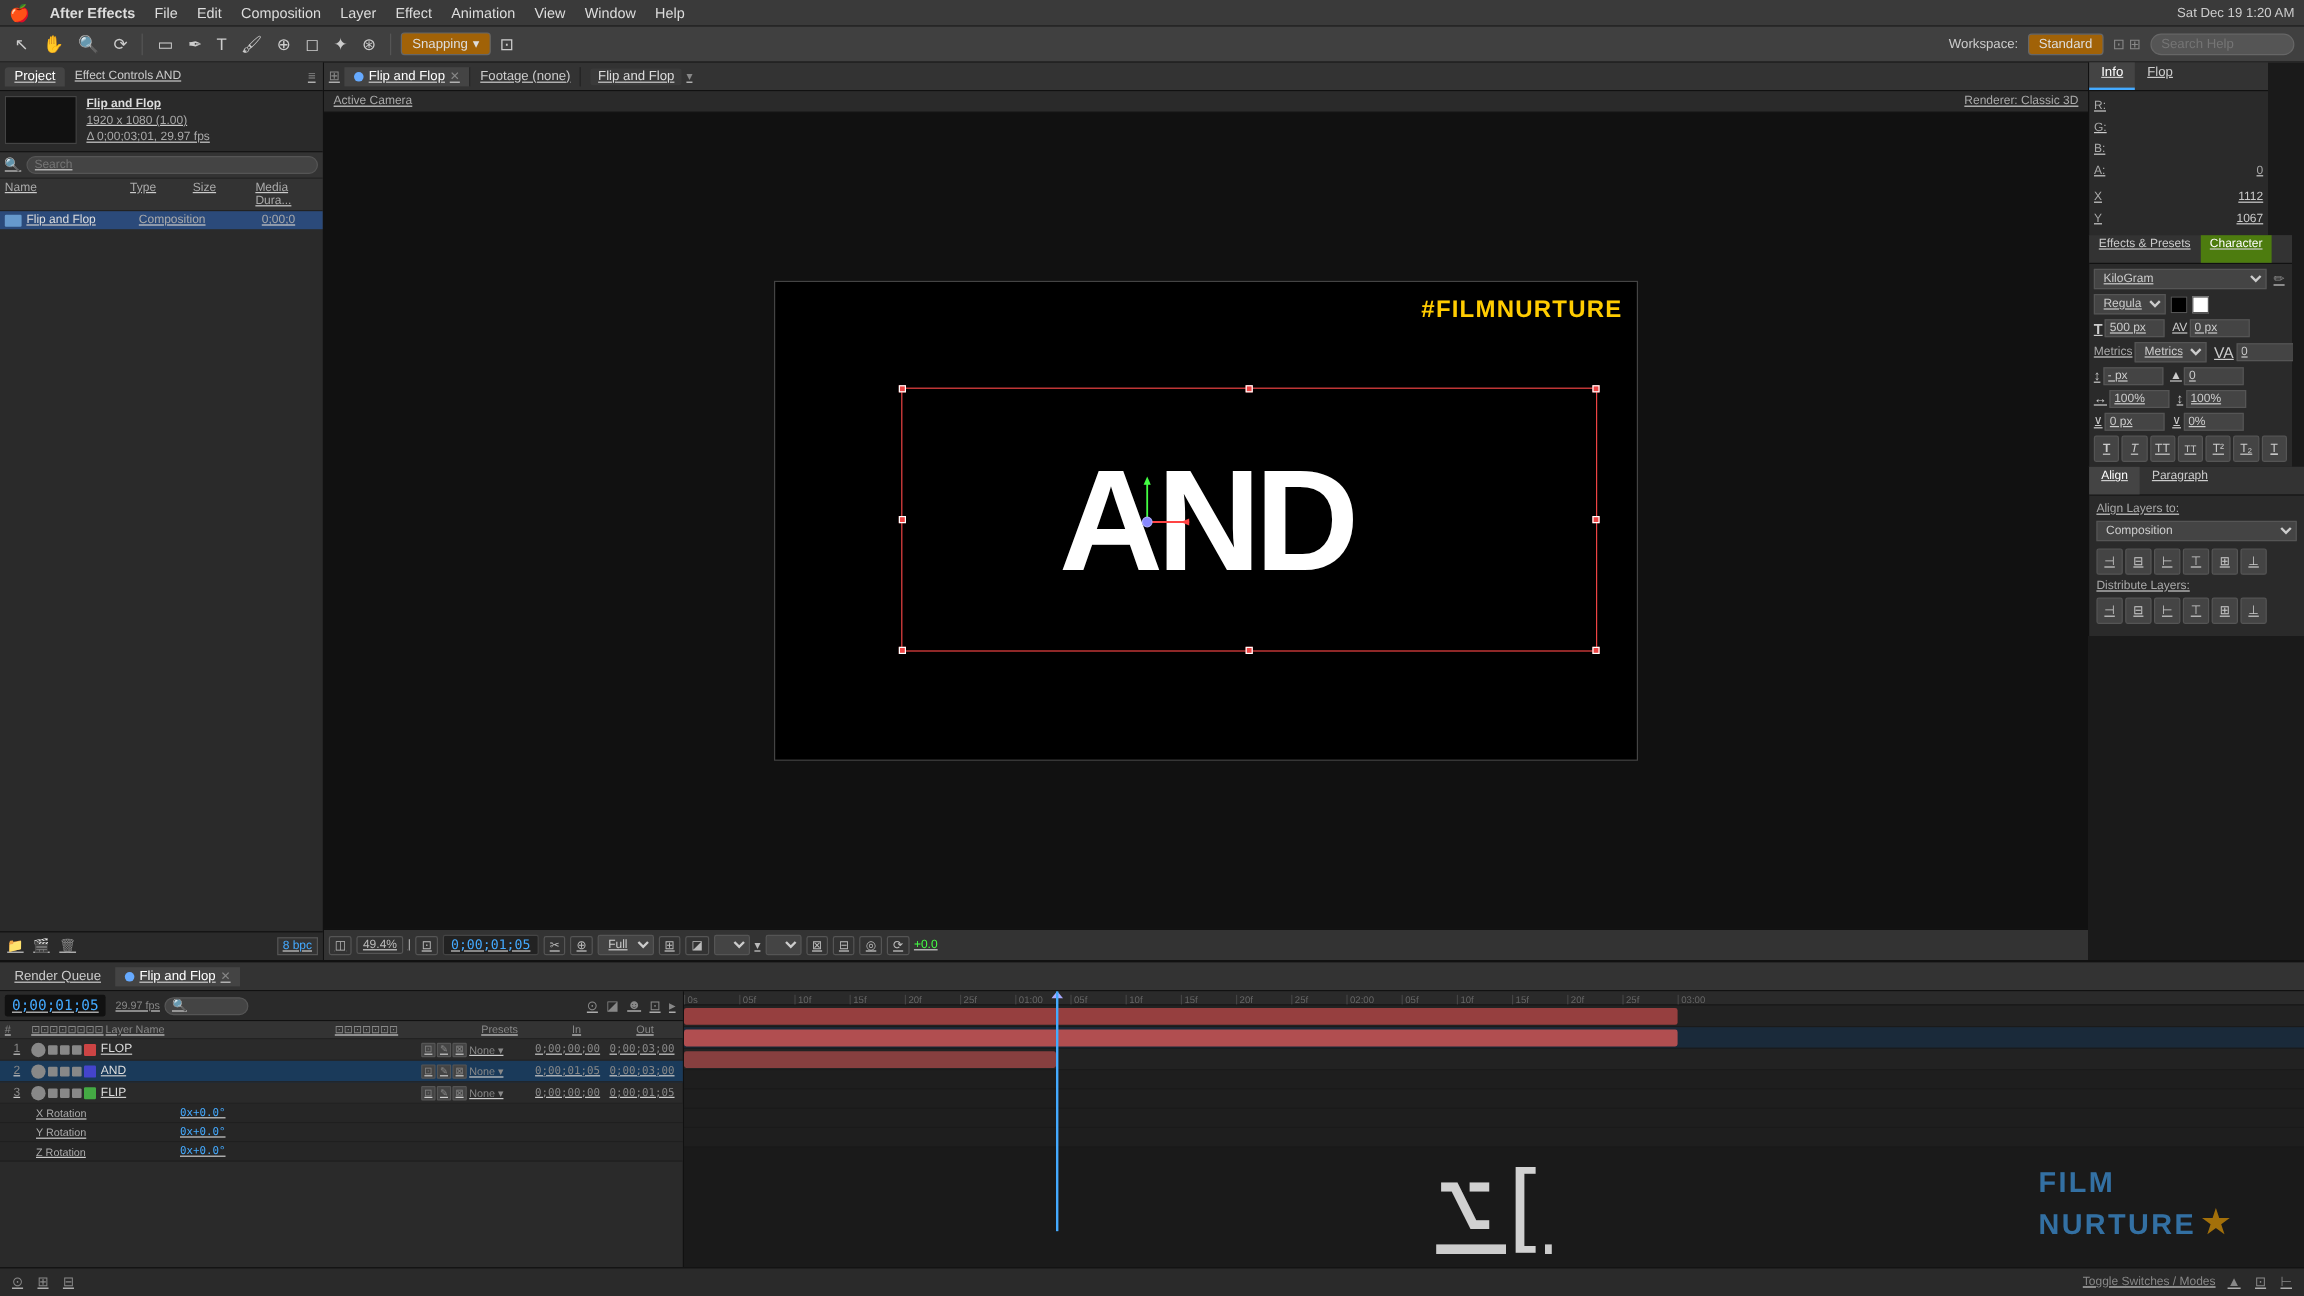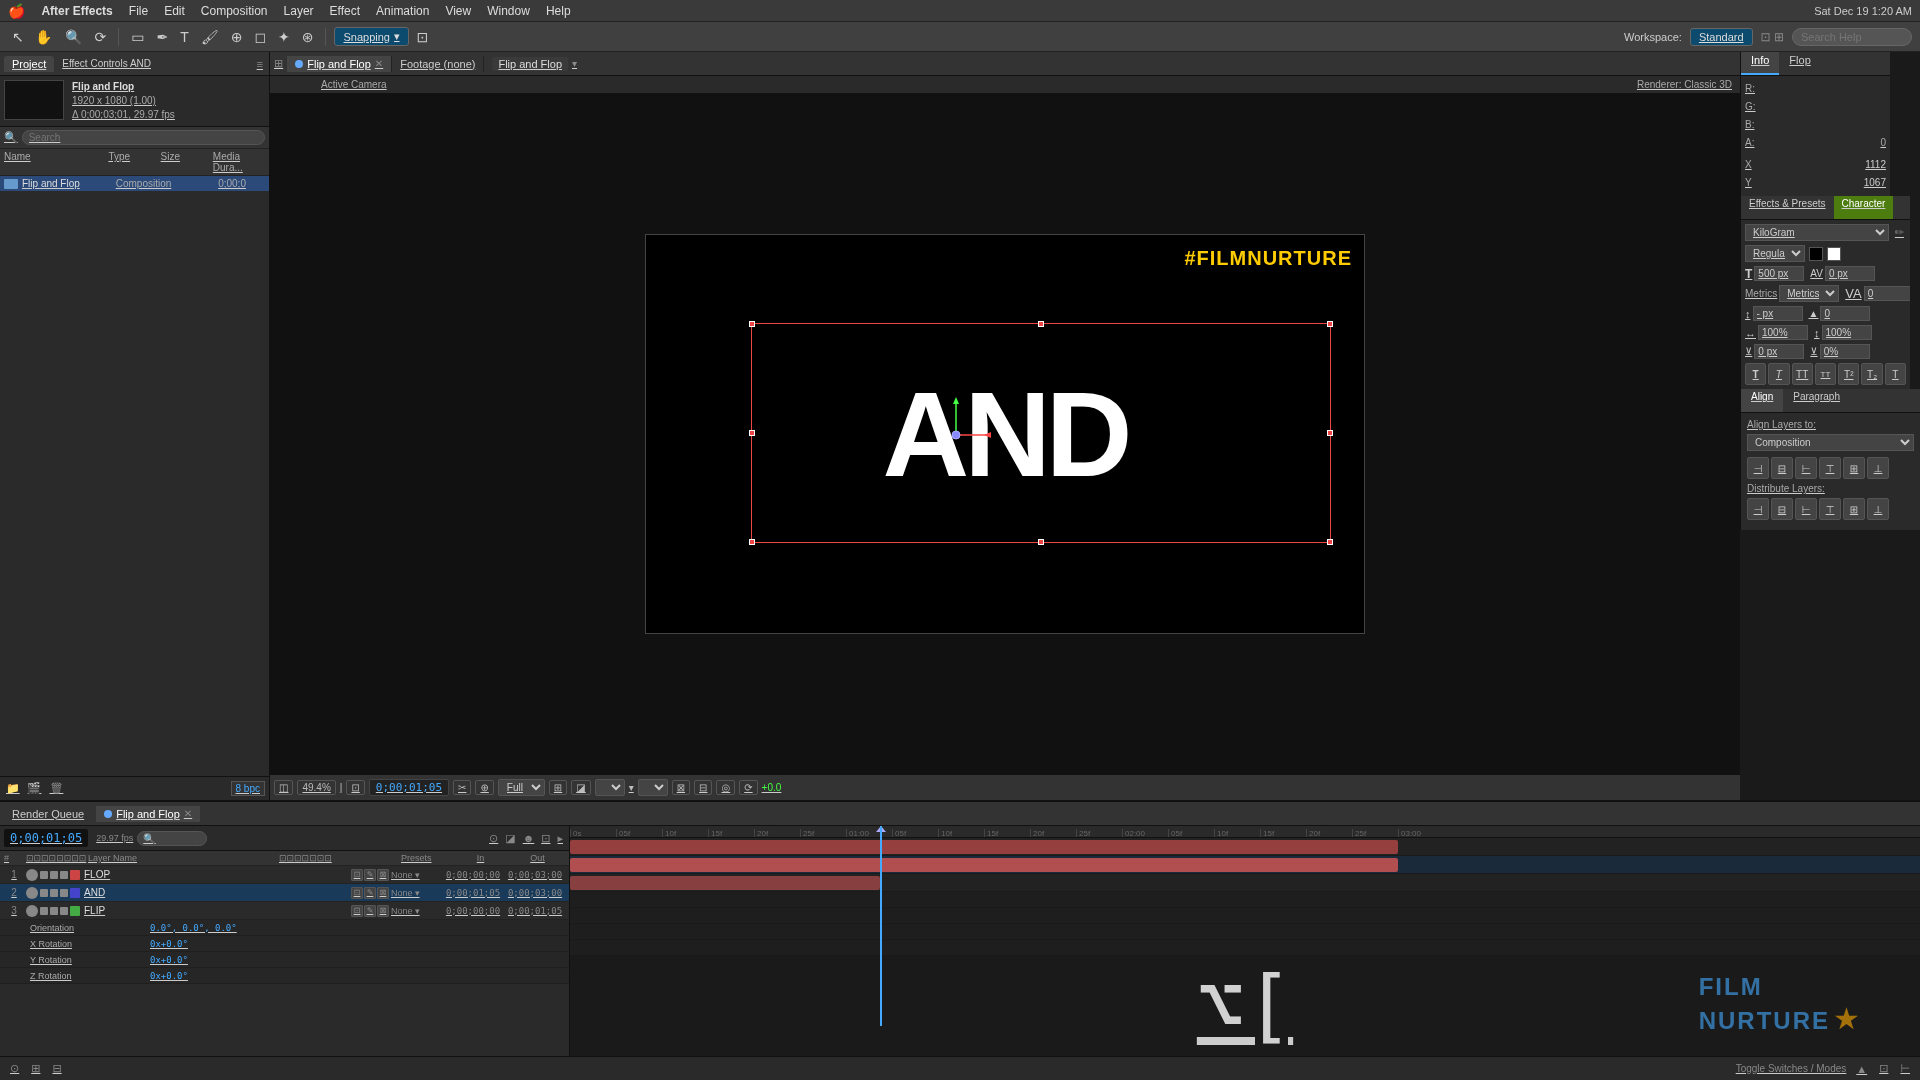--- a/index.html
+++ b/index.html
@@ -60,31 +60,30 @@
       background: none;
       border: none;
       color: #ccc;
       cursor: pointer;
       padding: 2px 4px;
       font-size: 14px;
       border-radius: 2px;
     }
     .toolbar-separator { width: 1px; height: 18px; background: #555; margin: 0 4px; }
     .snapping-btn {
-      background: #0c4a6e;
+      background: #a16207;
       border: 1px solid #666;
       color: #ddd;
       padding: 2px 8px;
       border-radius: 3px;
       font-size: 11px;
       cursor: pointer;
       display: flex;
       align-items: center;
       gap: 4px;
-      text-decoration: underline;
     }
     .workspace-area {
       margin-left: auto;
       display: flex;
       align-items: center;
       gap: 8px;
       font-size: 11px;
       color: #ccc;
     }
     .search-help {
@@ -818,21 +817,21 @@
           <span>Footage (none)</span>
         </div>
 
         <div style="margin-left:8px;display:flex;align-items:center;gap:4px;">
           <span style="font-size:11px;color:#ddd;background:#3a3a3a;padding:1px 6px;border-radius:2px;cursor:pointer;">Flip and Flop</span>
           <span style="font-size:10px;color:#888;">▾</span>
         </div>
       </div>
 
       <div style="height:18px;background:#2a2a2a;display:flex;align-items:center;padding:0 8px;border-bottom:1px solid #111;justify-content:space-between;">
-        <span style="font-size:10px;color:#aaa;margin-left:43px;">Active Camera</span>
+        <span style="font-size:10px;color:#aaa;">Active Camera</span>
         <span style="font-size:10px;color:#aaa;">Renderer: Classic 3D</span>
       </div>
 
       <div id="viewer">
         <div class="viewer-canvas">
 
           <div class="watermark">#FILMNURTURE</div>
 
           <div class="and-text">AND</div>
 
@@ -1105,24 +1104,20 @@
             <div class="layer-switch-btn">⊡</div>
             <div class="layer-switch-btn">✎</div>
             <div class="layer-switch-btn">⊠</div>
           </div>
           <span class="layer-parent">None ▾</span>
           <span class="layer-in">0;00;00;00</span>
           <span class="layer-out">0;00;01;05</span>
         </div>
 
         <div class="sub-prop">
-          <span class="sub-prop-name">Orientation</span>
-          <span class="sub-prop-val">0.0°, 0.0°, 0.0°</span>
-        </div>
-        <div class="sub-prop">
           <span class="sub-prop-name">X Rotation</span>
           <span class="sub-prop-val">0x+0.0°</span>
         </div>
         <div class="sub-prop">
           <span class="sub-prop-name">Y Rotation</span>
           <span class="sub-prop-val">0x+0.0°</span>
         </div>
         <div class="sub-prop">
           <span class="sub-prop-name">Z Rotation</span>
           <span class="sub-prop-val">0x+0.0°</span>

